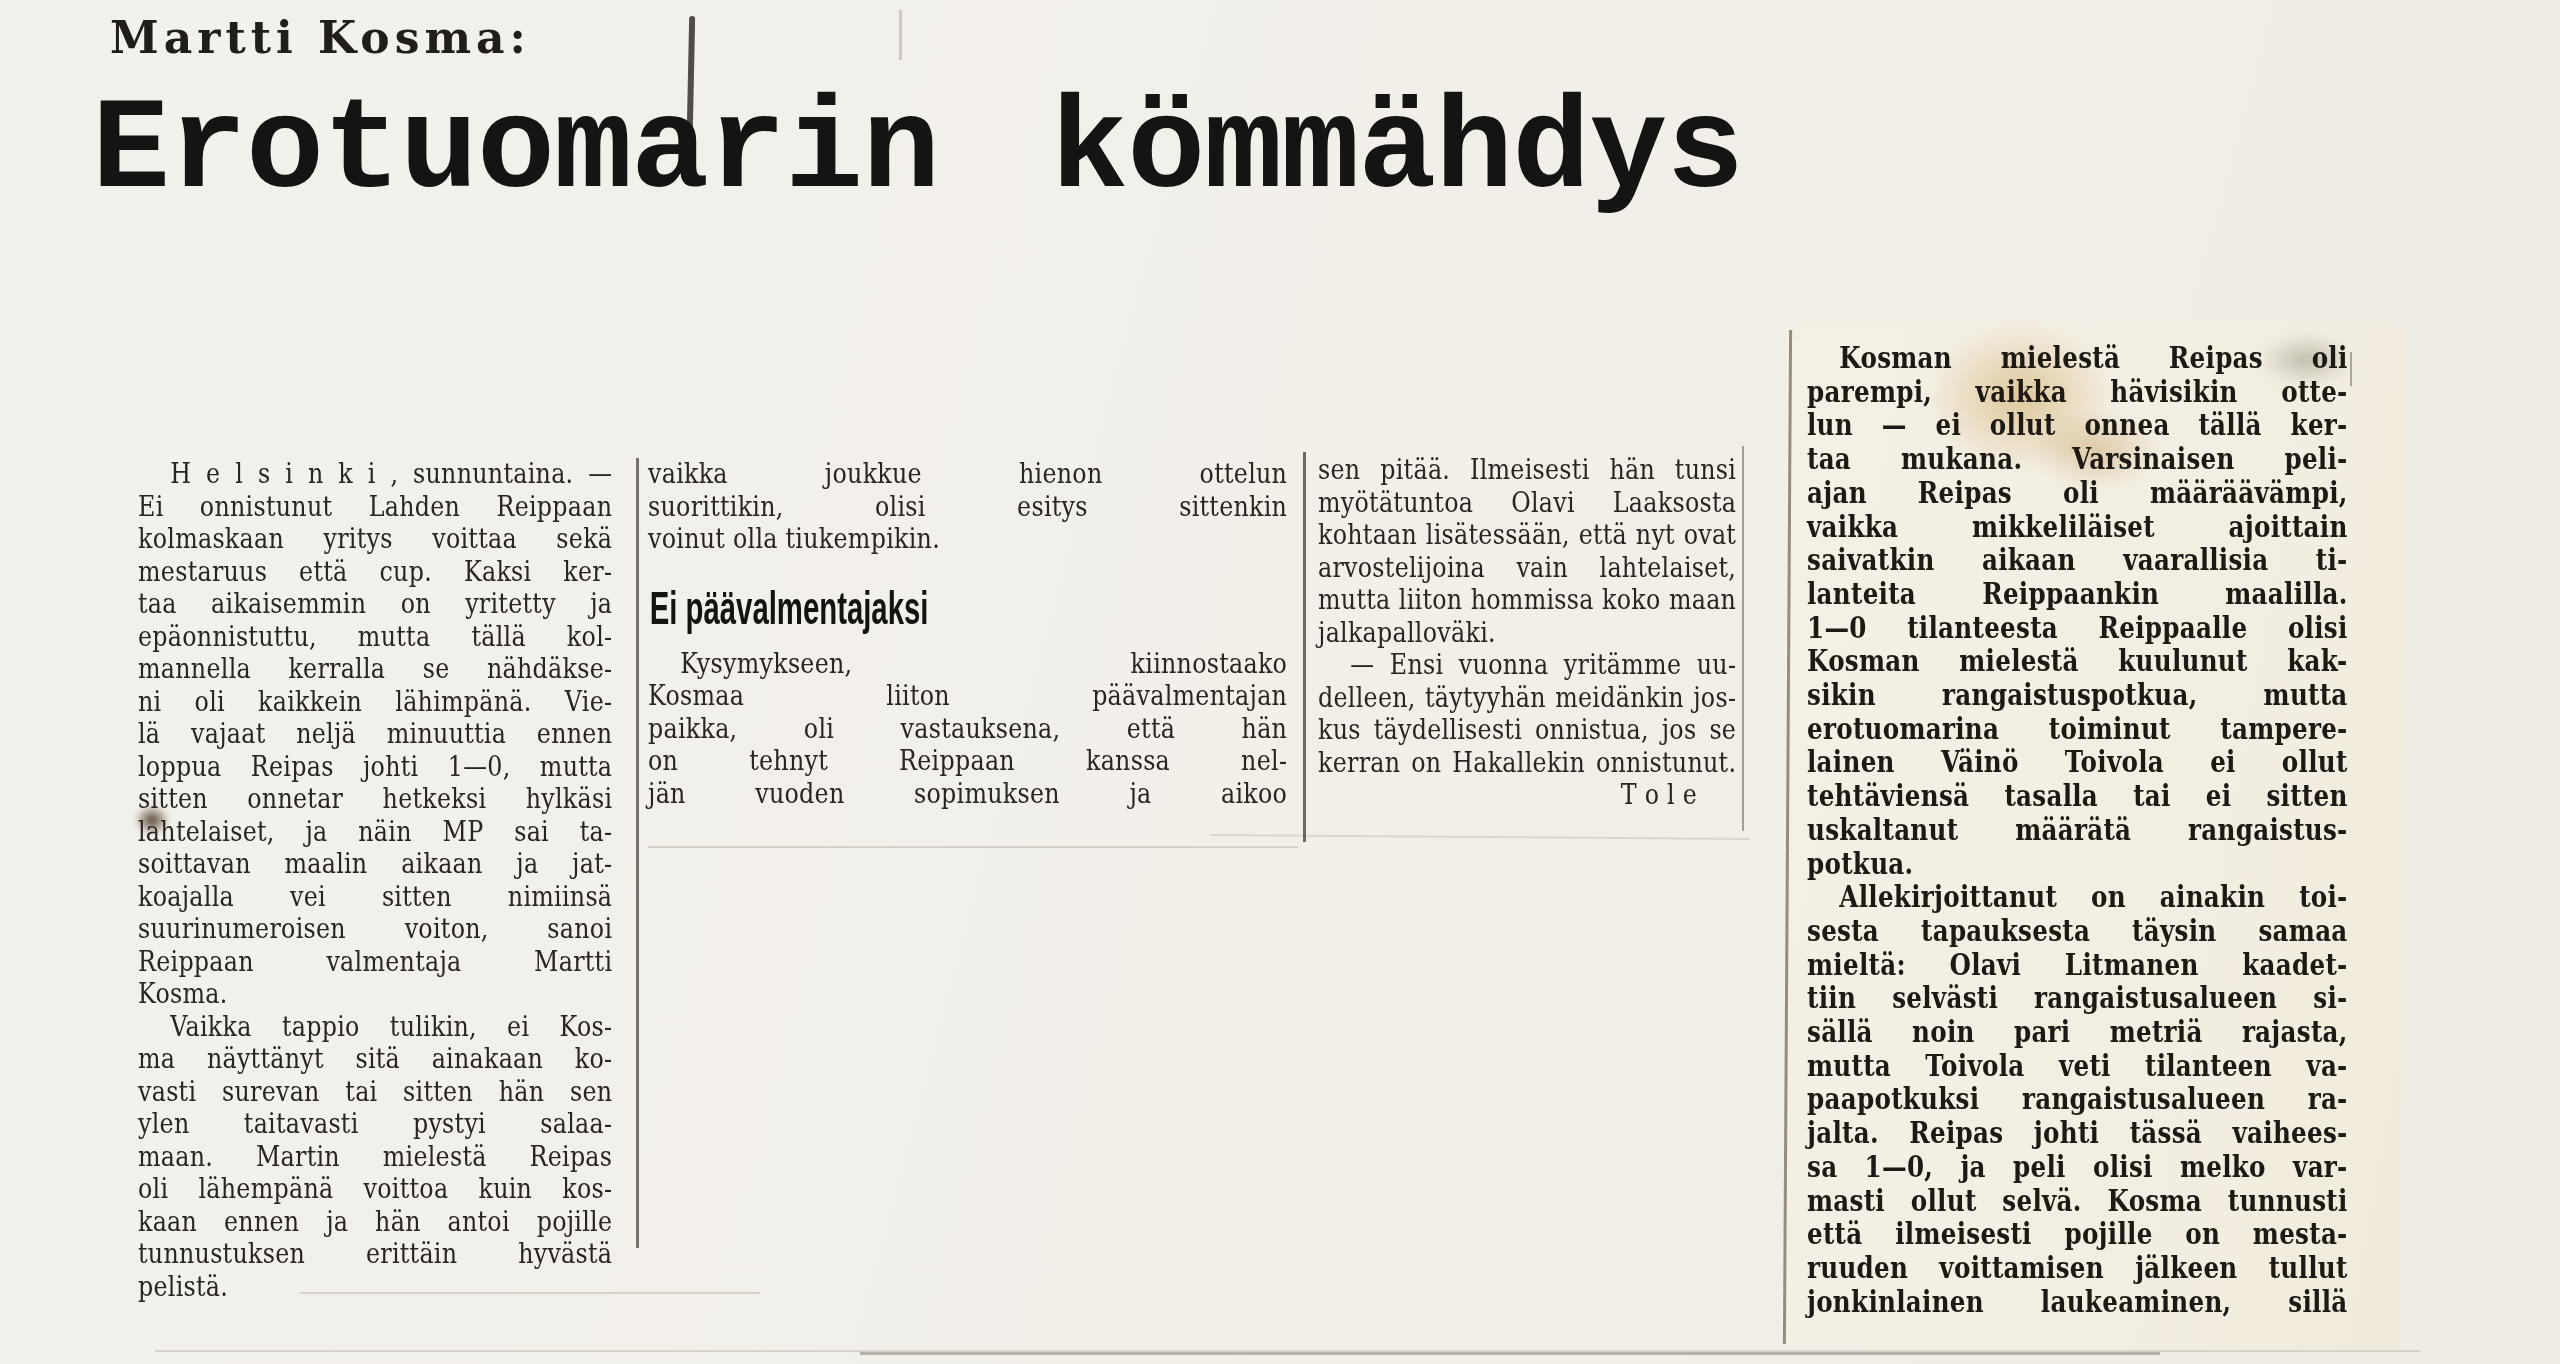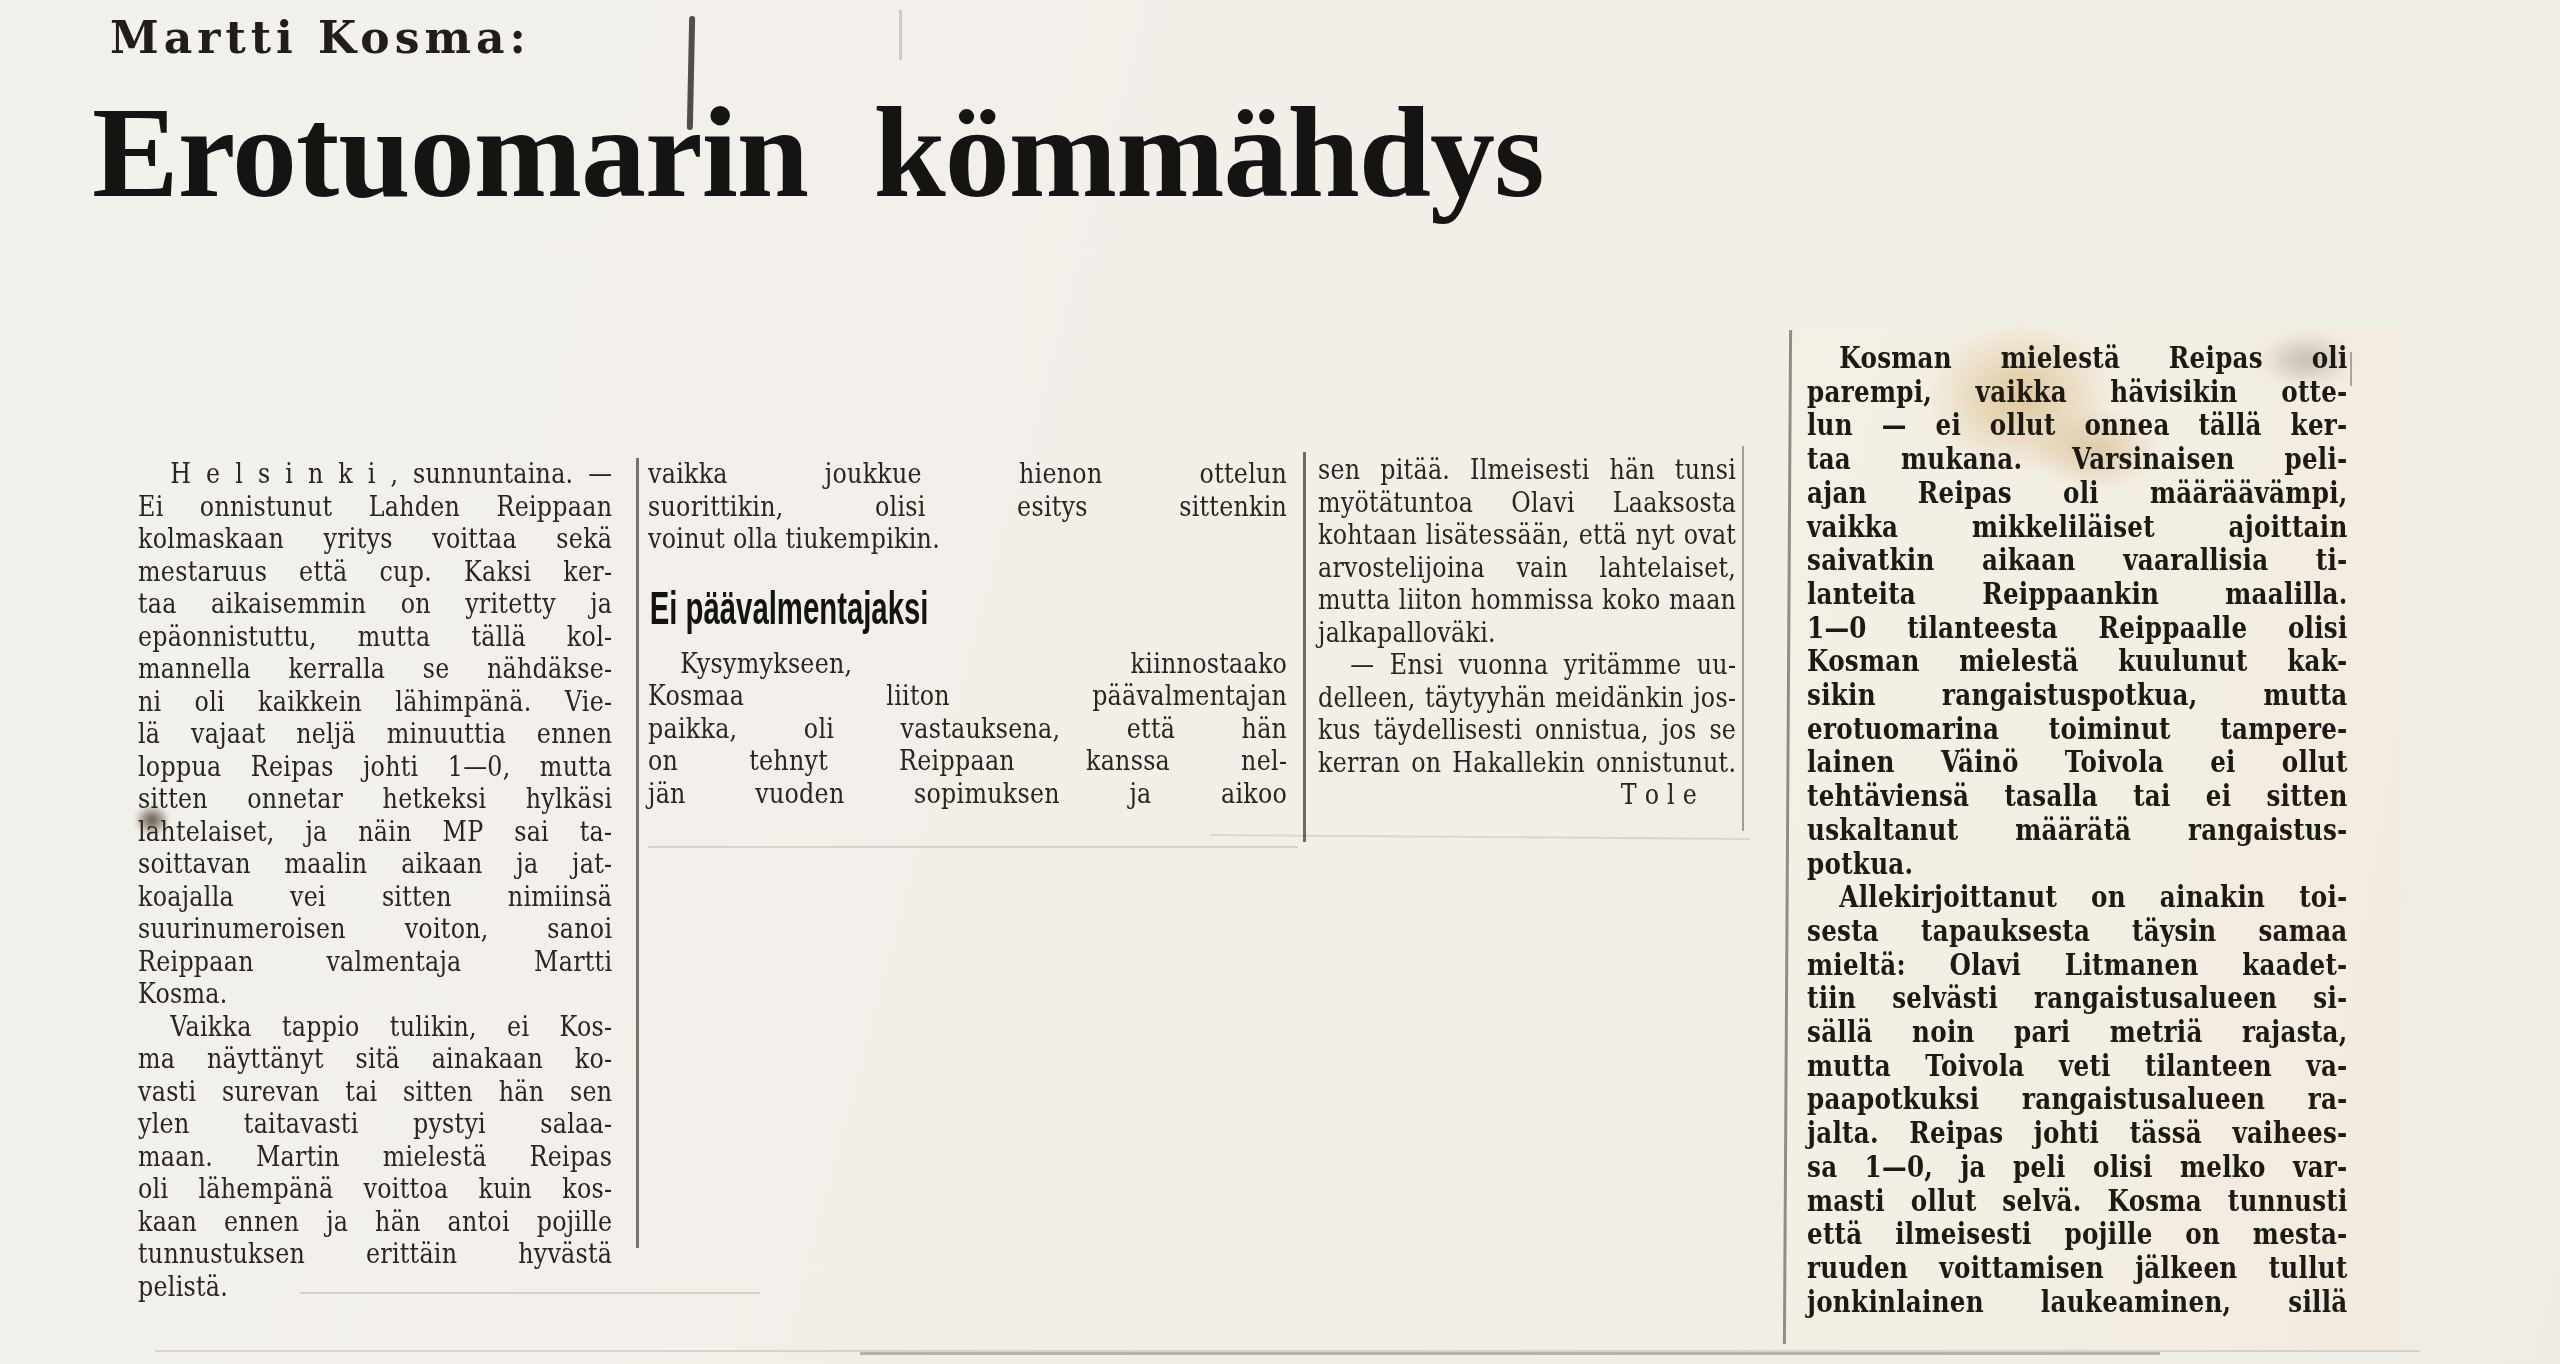--- a/index.html
+++ b/index.html
@@ -21,21 +21,21 @@
   .pen-stroke{
     position:absolute;left:688px;top:16px;width:6px;height:114px;
     background:#35302a;opacity:.85;border-radius:3px;transform:rotate(1.2deg);
   }
   .scan-tick{
     position:absolute;left:899px;top:10px;width:3px;height:50px;
     background:#8d877b;opacity:.35;
   }
   .headline{
     position:absolute;left:92px;top:74px;
-    font-family:Liberation Serif, serif;font-weight:bold;
+    font-family:Liberation Mono, monospace;font-weight:bold;
     font-size:130px;line-height:156px;letter-spacing:-1px;word-spacing:34px;
     color:#161412;white-space:nowrap;
   }
   
   .col{
     position:absolute;transform-origin:top left;transform:scaleX(0.85);
     color:#29251f;letter-spacing:.3px;
   }
   .col1{left:138px;top:458px;width:558px;font-size:28px;line-height:32.5px;}
   .col2{left:648px;top:458px;width:752px;font-size:28px;line-height:32.5px;}

